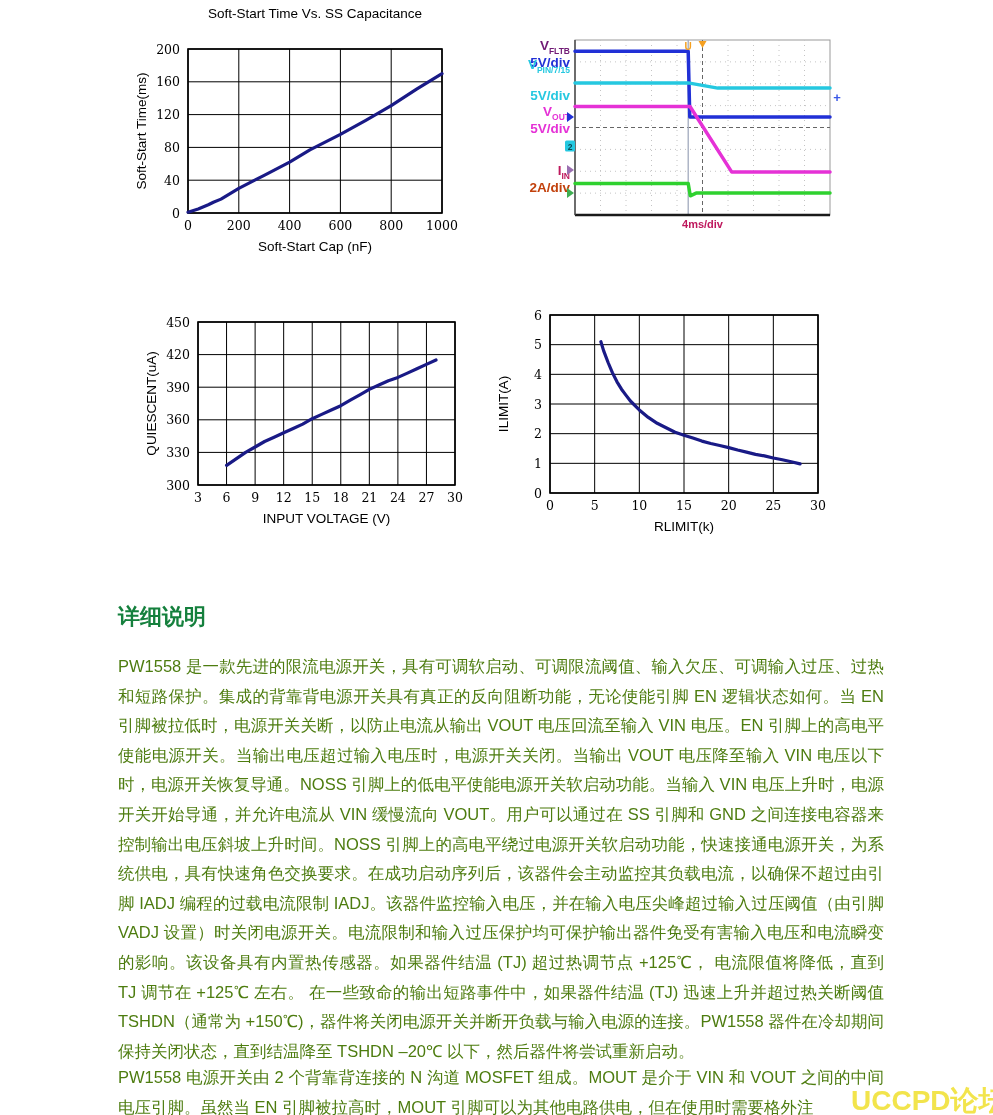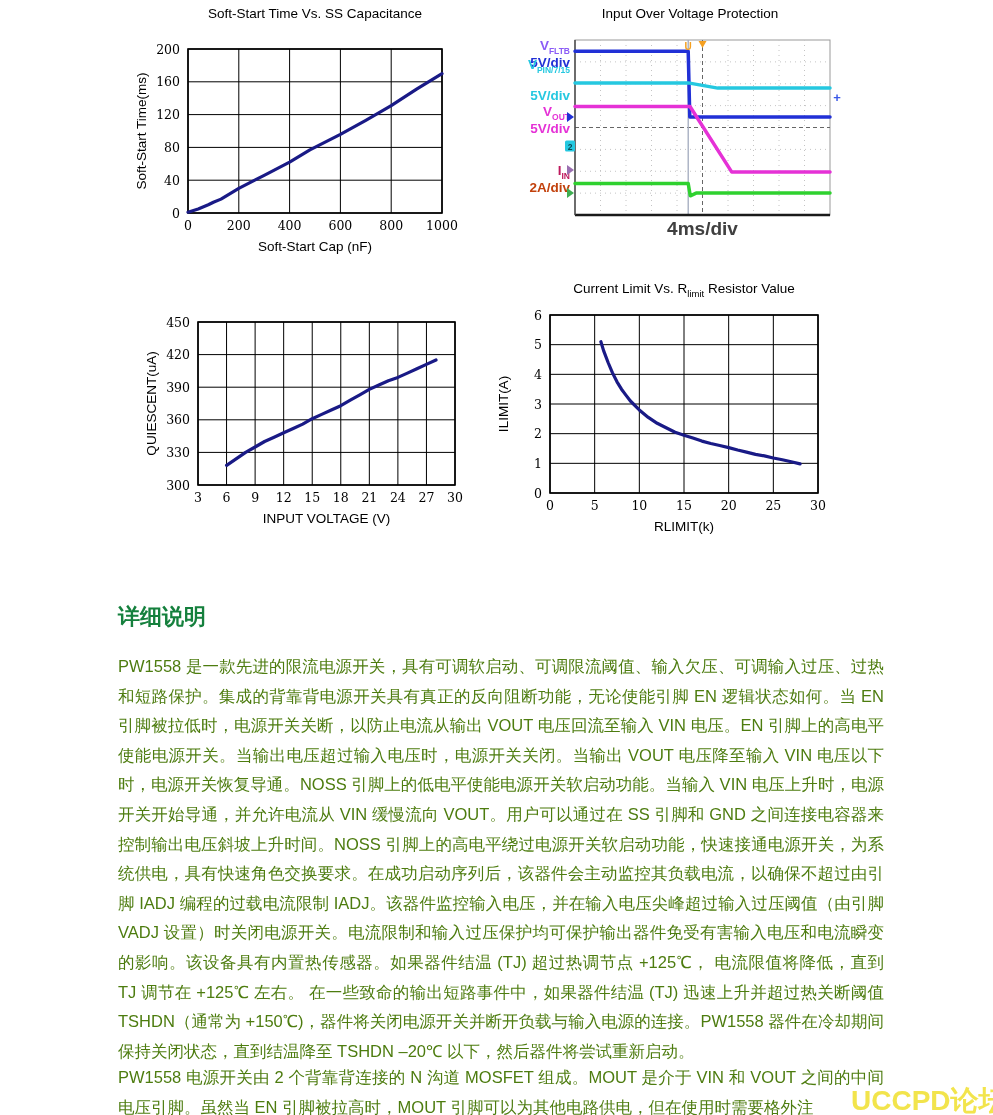--- a/index.html
+++ b/index.html
@@ -9,21 +9,21 @@
   .fig svg{position:absolute;left:0;top:0;}
   .chart-title{position:absolute;top:6px;font-weight:normal;font-size:13.5px;color:#000;
                text-align:center;white-space:nowrap;}
   .chart-title sub{font-size:9.5px;}
   
   .ch-name,.ch-scale{position:absolute;left:0;width:70px;text-align:right;
         font-weight:bold;font-size:13.5px;line-height:15px;white-space:nowrap;}
   .ch-name sub{font-size:8.5px;font-weight:bold;}
   .scope-ann{position:absolute;font-weight:bold;font-size:13.5px;color:#000;line-height:22px;}
   .scope-ann sub{font-size:9px;}
-  .time-label{position:absolute;font-weight:bold;font-size:19px;color:#404040;text-align:center;}
+  .time-label{position:absolute;font-weight:bold;font-size:11px;color:#be185d;text-align:center;}
   
   #section-heading{position:absolute;left:118px;top:602px;font-size:22px;font-weight:bold;
         color:#15803d;}
   .para{position:absolute;left:118px;width:766px;font-size:16.5px;line-height:29.6px;
         color:#4d7c0f;text-align:justify;text-justify:inter-ideograph;margin:0;}
   #para1{top:652px;}
   #para2{top:1063px;}
   #watermark{position:absolute;left:851px;top:1082px;font-size:28px;font-weight:bold;
         color:#f2e44c;white-space:nowrap;}
 </style>
@@ -60,23 +60,22 @@
         <line x1="58" y1="49" x2="312" y2="49" stroke="#000" stroke-width="1"></line>
         <text x="50" y="53.5" text-anchor="end" font-size="12.5" font-family="&quot;DejaVu Serif&quot;,serif" font-weight="normal" fill="#000">200</text>
         <rect x="58" y="49" width="254" height="164" fill="none" stroke="#000" stroke-width="1.6"></rect>
         <polyline points="58.0,212.2 68.2,208.9 78.3,204.8 83.4,202.3 91.0,199.1 108.8,188.4 134.2,175.3 159.6,162.2 179.9,149.9 210.4,134.3 235.8,120.3 261.2,105.6 286.6,89.2 312.0,73.6" fill="none" stroke="#191a86" stroke-width="3.2" stroke-linejoin="round" stroke-linecap="round"></polyline>
         <text x="185" y="251" text-anchor="middle" font-size="13.5" font-family="&quot;Liberation Sans&quot;,sans-serif" font-weight="normal" fill="#000">Soft-Start Cap (nF)</text>
         <text x="0" y="0" text-anchor="middle" font-size="13.5" font-family="&quot;Liberation Sans&quot;,sans-serif" font-weight="normal" fill="#000" transform="translate(16,131) rotate(-90)">Soft-Start Time(ms)</text>
       </svg>
     </div>
 
   <div class="fig" id="fig-scope" style="left:500px;top:0;width:345px;height:245px;">
-    <div class="chart-title" style="left:35px;right:0;">Input Over Voltage Protection</div>
-
-    <div class="ch-name" style="top: 38px; color: #8b5cf6;"><span>V</span><sub>FLTB</sub></div>
+
+    <div class="ch-name" style="top: 38px; color: #701a75;"><span>V</span><sub>FLTB</sub></div>
     <div class="ch-scale" style="top: 55px; color: rgb(33, 48, 214);">5V/div</div>
 
     <div class="ch-name" style="top: 57px; color: rgb(37, 200, 224);"><span>V</span><sub>PIN/7/15</sub></div>
     <div class="ch-scale" style="top: 88px; color: rgb(37, 200, 224);">5V/div</div>
 
     <div class="ch-name" style="top: 104px; color: rgb(229, 49, 214);"><span>V</span><sub>OUT</sub></div>
     <div class="ch-scale" style="top: 121px; color: rgb(229, 49, 214);">5V/div</div>
 
     <div class="ch-name" style="top: 163px; color: #be185d;"><span>I</span><sub>IN</sub></div>
     <div class="ch-scale" style="top: 180px; color: #c2410c;">2A/div</div>
@@ -159,21 +158,20 @@
         <line x1="68" y1="47" x2="325" y2="47" stroke="#000" stroke-width="1"></line>
         <text x="60" y="51.5" text-anchor="end" font-size="12.5" font-family="&quot;DejaVu Serif&quot;,serif" font-weight="normal" fill="#000">450</text>
         <rect x="68" y="47" width="257" height="163" fill="none" stroke="#000" stroke-width="1.6"></rect>
         <polyline points="96.6,190.4 106.1,183.9 115.6,177.4 125.1,172.0 134.6,166.5 144.1,162.2 153.7,157.8 163.2,153.5 172.7,149.1 182.2,143.7 191.7,139.4 201.3,135.0 210.8,130.7 220.3,125.2 229.8,119.8 239.3,114.4 248.9,110.0 258.4,105.7 267.9,102.4 277.4,98.1 286.9,93.7 296.4,89.4 306.0,85.0" fill="none" stroke="#191a86" stroke-width="3.2" stroke-linejoin="round" stroke-linecap="round"></polyline>
         <text x="196.5" y="248" text-anchor="middle" font-size="13.5" font-family="&quot;Liberation Sans&quot;,sans-serif" font-weight="normal" fill="#000">INPUT VOLTAGE (V)</text>
         <text x="0" y="0" text-anchor="middle" font-size="13.5" font-family="&quot;Liberation Sans&quot;,sans-serif" font-weight="normal" fill="#000" transform="translate(26,128.5) rotate(-90)">QUIESCENT(uA)</text>
       </svg>
     </div>
 
   <div class="fig" id="fig-ilimit" style="left:490px;top:275px;width:350px;height:265px;">
-    <div class="chart-title" style="left:38px;right:0;"><span>Current Limit Vs. R</span><sub>limit</sub><span> Resistor Value</span></div>
   <svg width="350" height="265">
         <line x1="60" y1="40" x2="60" y2="218" stroke="#000" stroke-width="1"></line>
         <text x="60" y="235" text-anchor="middle" font-size="12.5" font-family="&quot;DejaVu Serif&quot;,serif" font-weight="normal" fill="#000">0</text>
         <line x1="104.66666666666666" y1="40" x2="104.66666666666666" y2="218" stroke="#000" stroke-width="1"></line>
         <text x="104.66666666666666" y="235" text-anchor="middle" font-size="12.5" font-family="&quot;DejaVu Serif&quot;,serif" font-weight="normal" fill="#000">5</text>
         <line x1="149.33333333333331" y1="40" x2="149.33333333333331" y2="218" stroke="#000" stroke-width="1"></line>
         <text x="149.33333333333331" y="235" text-anchor="middle" font-size="12.5" font-family="&quot;DejaVu Serif&quot;,serif" font-weight="normal" fill="#000">10</text>
         <line x1="194" y1="40" x2="194" y2="218" stroke="#000" stroke-width="1"></line>
         <text x="194" y="235" text-anchor="middle" font-size="12.5" font-family="&quot;DejaVu Serif&quot;,serif" font-weight="normal" fill="#000">15</text>
         <line x1="238.66666666666666" y1="40" x2="238.66666666666666" y2="218" stroke="#000" stroke-width="1"></line>

